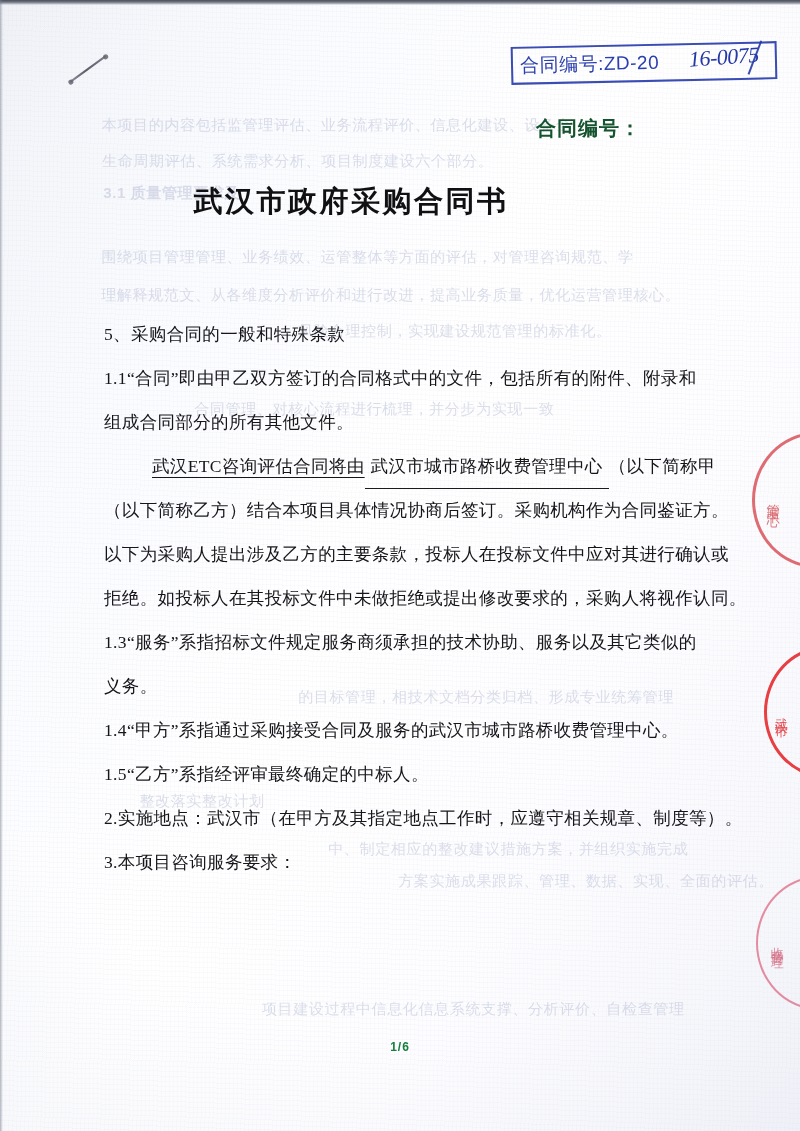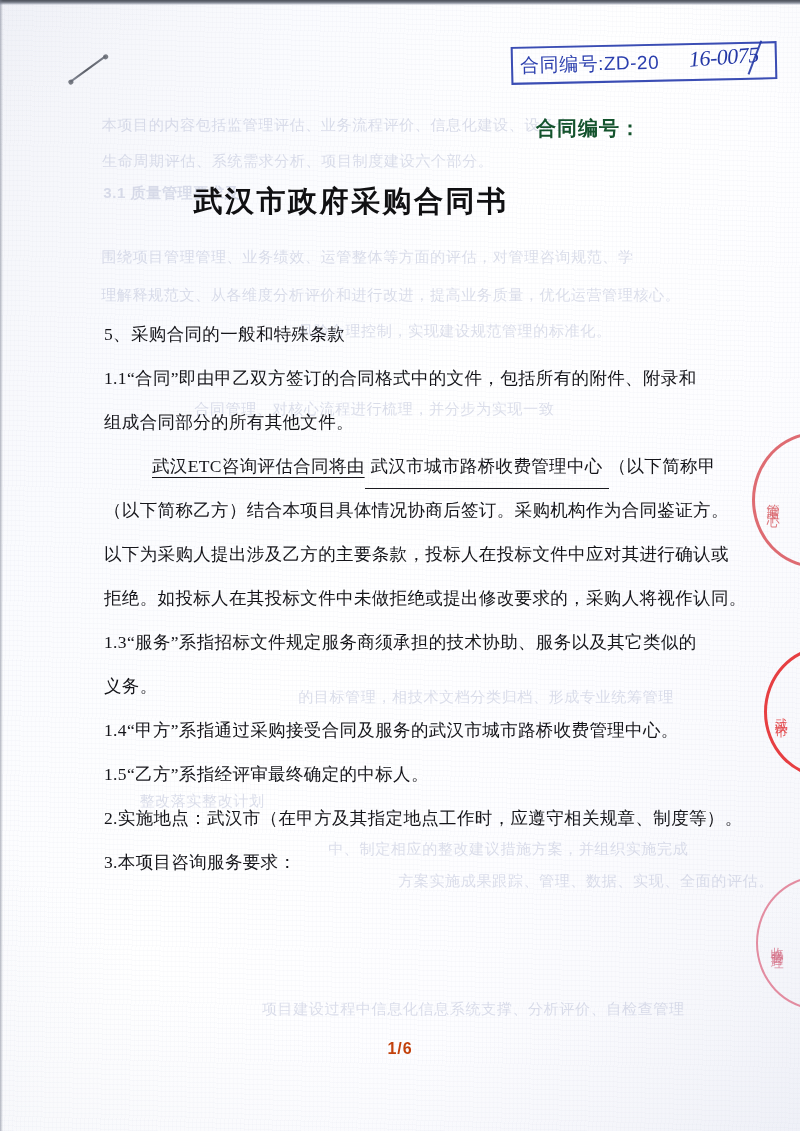--- a/index.html
+++ b/index.html
@@ -179,23 +179,23 @@
   .blank.w-bidder { min-width: 300px; }
 
   
   .page-number {
     position: absolute;
     left: 0;
     top: 1040px;
     width: 800px;
     text-align: center;
     font-family: "Liberation Sans", "DejaVu Sans", sans-serif;
-    font-size: 16px;
+    font-size: 12px;
     font-weight: bold;
-    color: #c2410c;
+    color: #15803d;
     letter-spacing: 1px;
   }
 
   
   .seal {
     position: absolute;
     border-radius: 50%;
     box-sizing: border-box;
     pointer-events: none;
   }

